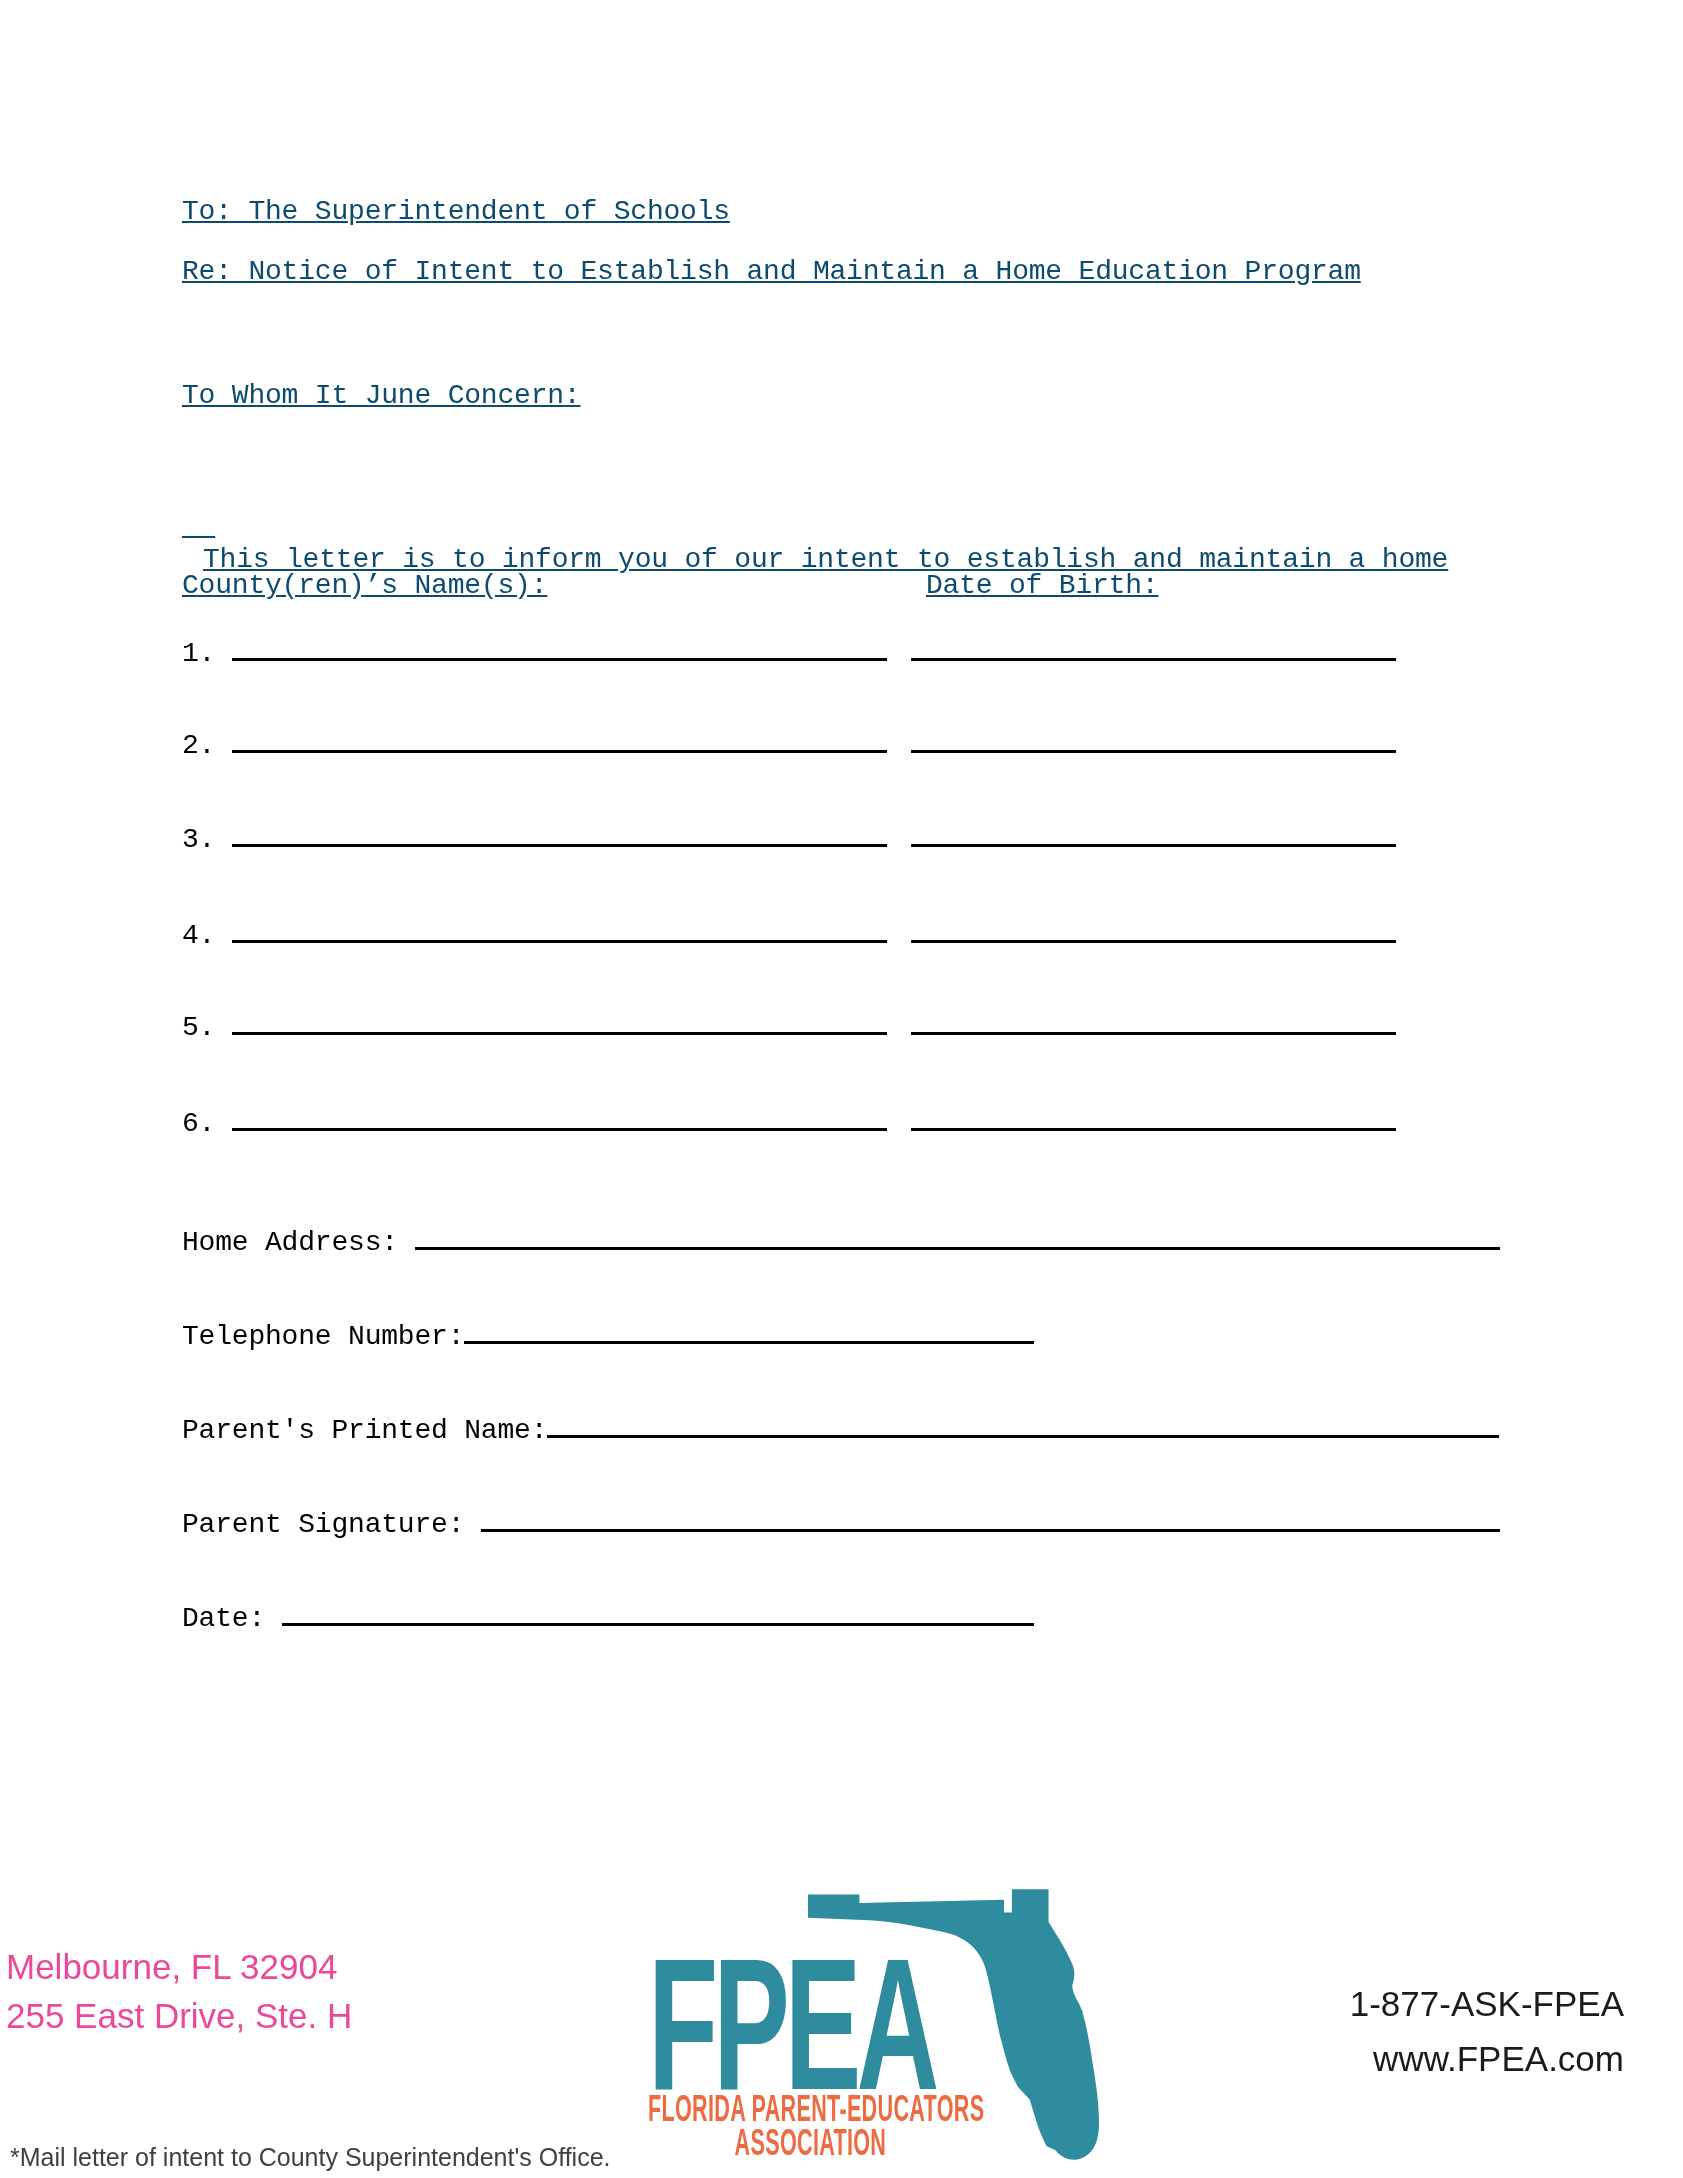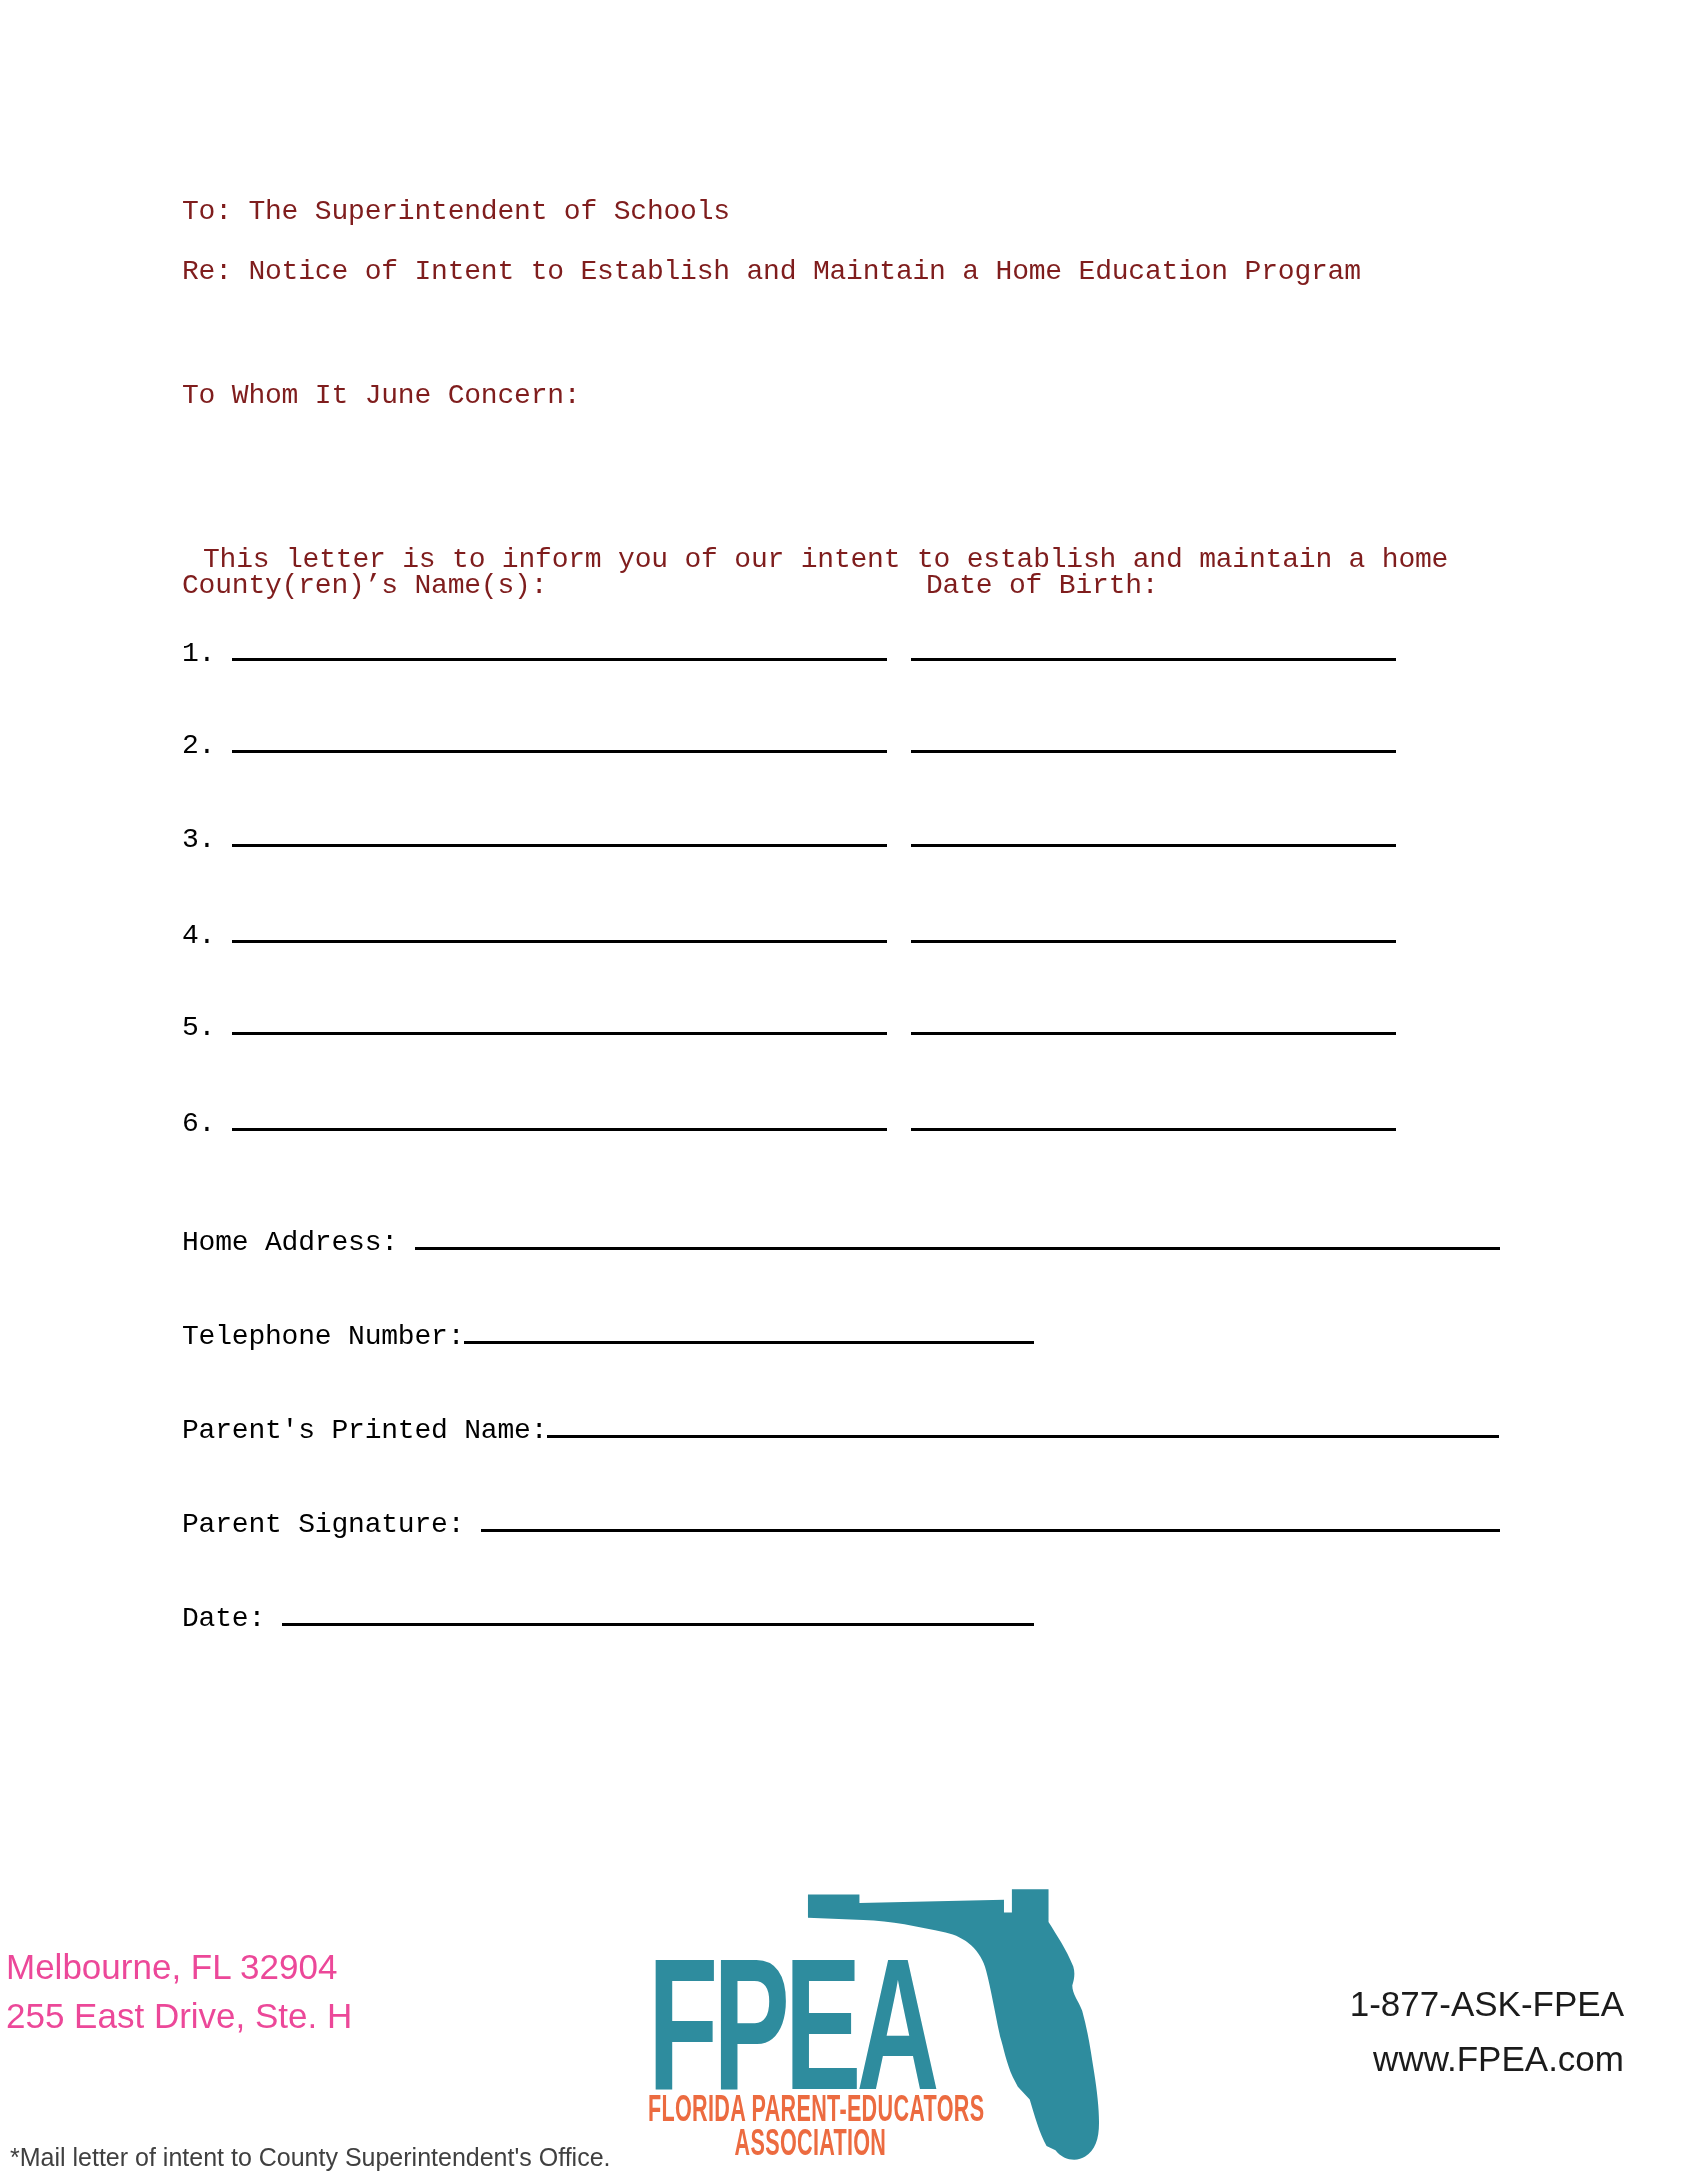--- a/index.html
+++ b/index.html
@@ -4,21 +4,21 @@
 <style>
   html,body{margin:0;padding:0;}
   body{
     width:1683px;height:2178px;position:relative;background:#ffffff;overflow:hidden;
     font-family:"Liberation Mono","DejaVu Sans Mono",monospace;color:#000;
   }
   
   .mline{
     position:absolute;left:182px;
     font:400 28px/34px "Liberation Mono","DejaVu Sans Mono",monospace;
-    letter-spacing:-0.2px;white-space:pre;color:#7f1d1d;
+    letter-spacing:-0.2px;white-space:pre;color:#0c4a6e;text-decoration:underline;
   }
   .bodyline{font:400 28px/31px "Liberation Mono","DejaVu Sans Mono",monospace;letter-spacing:-0.2px;white-space:pre;margin-left:21px;}
   .mrow{
     position:absolute;left:182px;display:flex;align-items:baseline;
     font:400 28px/34px "Liberation Mono","DejaVu Sans Mono",monospace;
     letter-spacing:-0.2px;white-space:pre;
   }
   .blank{height:0;border-bottom:3px solid #000;margin-bottom:-7px;}
   .num{margin-right:17px;}
   .sp{margin-right:17px;}

